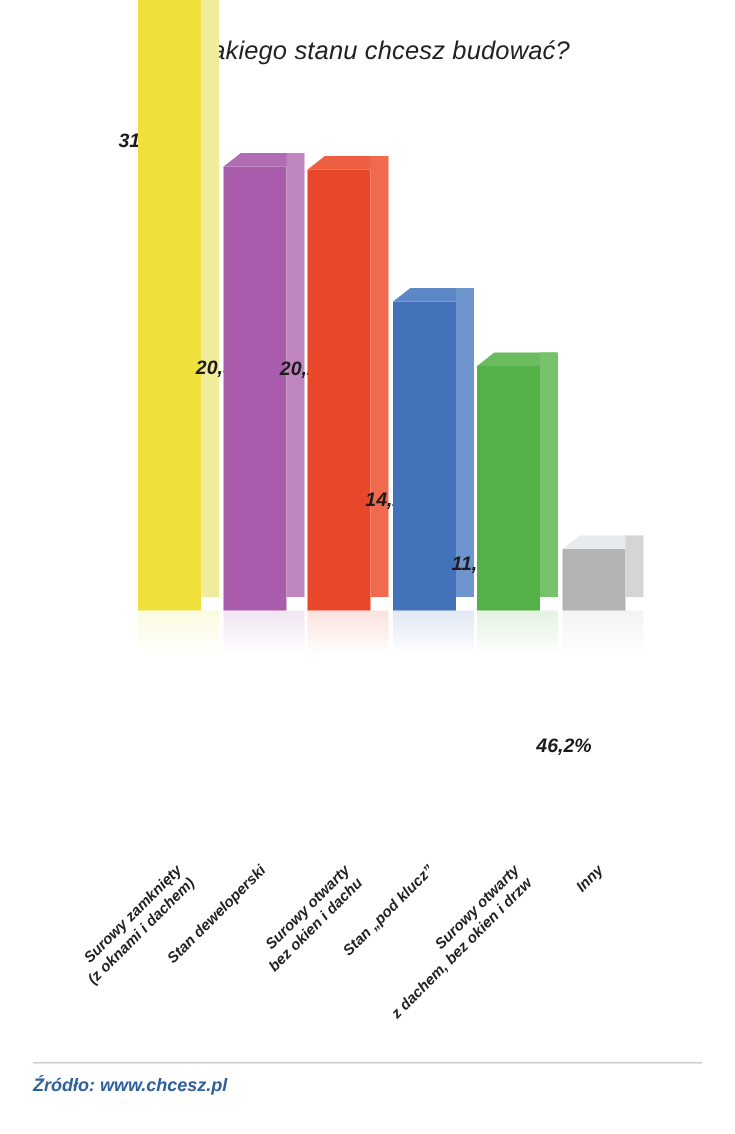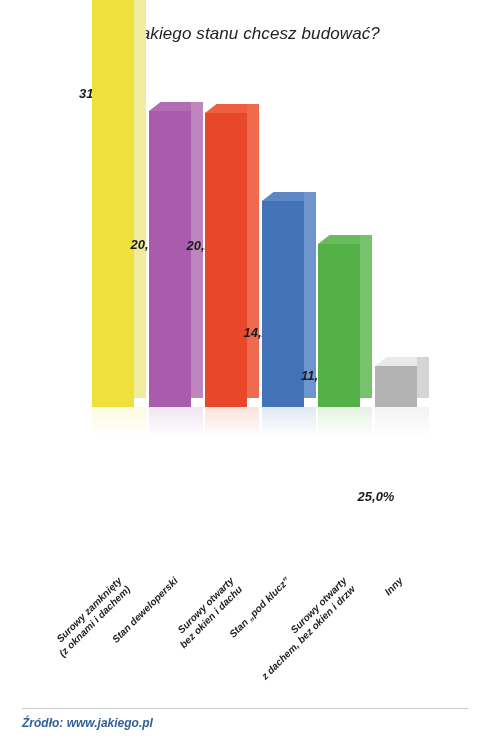--- a/index.html
+++ b/index.html
@@ -185,21 +185,21 @@
     <div class="value-label" style="left:284px; top:368px;">11,4%</div>
     <div class="bar-group" style="left:318px; height:172px;">
       <div class="bar-top-wrap" style="top:0;">
         <div class="bar-top" style="background: rgb(106, 188, 95);"></div>
       </div>
       <div class="bar-front" style="top: 9px; bottom: 0px; background: rgb(83, 177, 71);"></div>
       <div class="bar-side" style="top: 0px; bottom: 9px; background: rgb(120, 194, 109);"></div>
       <div class="bar-reflection" style="background: linear-gradient(rgba(83, 177, 71, 0.4), rgba(83, 177, 71, 0));"></div>
     </div>
 
-    <div class="value-label" style="left:341px; top:489px;">25,0%</div>
+    <div class="value-label" style="left:341px; top:489px;">46,2%</div>
     <div class="bar-group" style="left:375px; height:50px;">
       <div class="bar-top-wrap" style="top:0;">
         <div class="bar-top" style="background: rgb(233, 234, 236);"></div>
       </div>
       <div class="bar-front" style="top: 9px; bottom: 0px; background: rgb(179, 179, 179);"></div>
       <div class="bar-side" style="top: 0px; bottom: 9px; background: rgb(213, 213, 213);"></div>
       <div class="bar-reflection" style="background: linear-gradient(rgba(179, 179, 179, 0.4), rgba(179, 179, 179, 0));"></div>
     </div>
 
     <div class="cat-label" style="left:-84px; top:575px; width:200px;">
@@ -225,15 +225,15 @@
       <span class="l2">z dachem, bez okien i drzw</span>
     </div>
 
     <div class="cat-label" style="left:197px; top:575px; width:200px;">
       <span class="l1">Inny</span>
     </div>
 
   </div>
 
   <div class="footer-rule" style="background: rgb(201, 201, 201);"></div>
-  <div class="footer-source" style="color: rgb(49, 97, 156);">Źródło: www.jakiego.pl</div>
+  <div class="footer-source" style="color: rgb(49, 97, 156);">Źródło: www.chcesz.pl</div>
 
 </div>
 
 </body></html>

